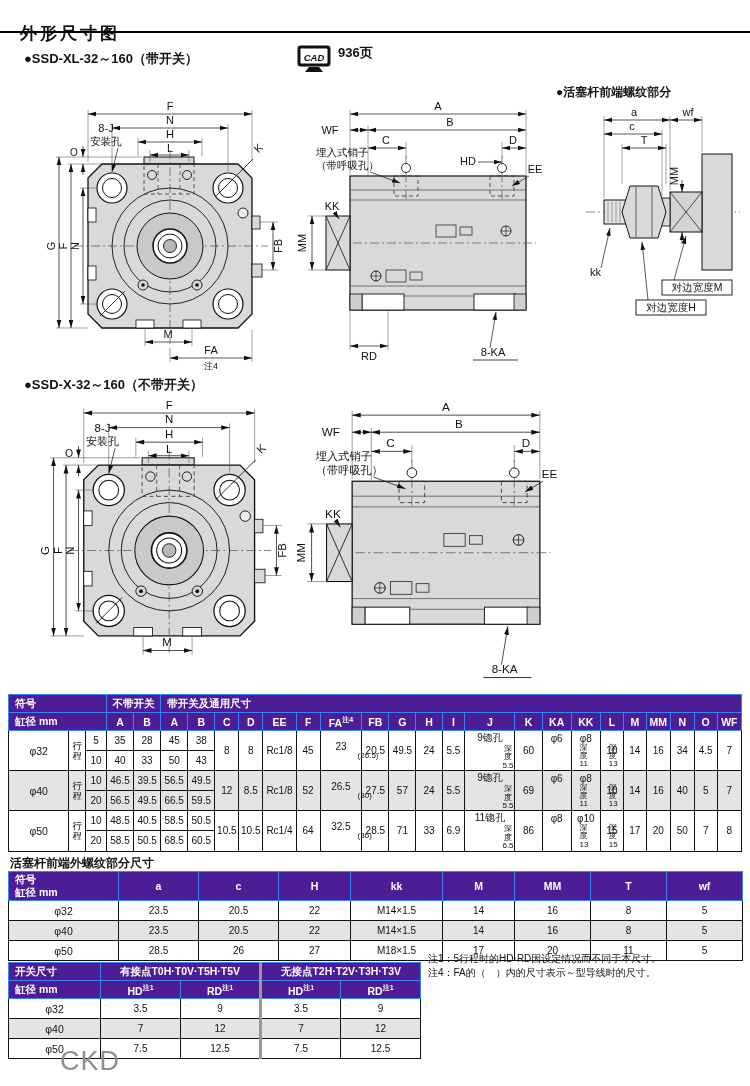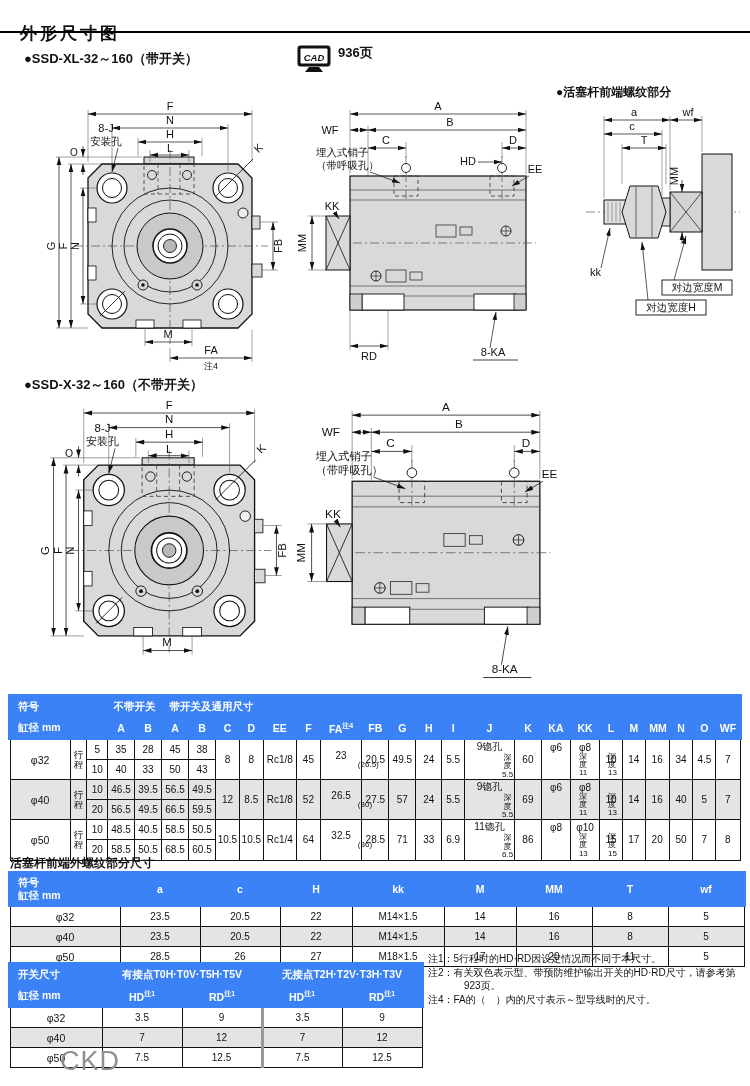--- a/index.html
+++ b/index.html
@@ -7,21 +7,21 @@
        font-family:"Liberation Sans","DejaVu Sans",sans-serif;position:relative;overflow:hidden;}
   .abs{position:absolute;}
   .title{position:absolute;left:20px;top:22px;font-size:17px;font-weight:bold;letter-spacing:3px;}
   .rule{position:absolute;left:0;right:0;top:31px;border-top:2px solid #000;}
   .model-line{position:absolute;font-size:13px;font-weight:bold;display:flex;align-items:center;}
   .cad{display:flex;align-items:flex-start;gap:6px;margin-left:98px;}
   .rod-label{position:absolute;left:556px;top:84px;font-size:12px;font-weight:bold;}
   .subtitle{position:absolute;font-size:12px;font-weight:bold;}
   .tbl{border-collapse:collapse;table-layout:fixed;font-size:10px;}
   .tbl td{border:1px solid #111;text-align:center;padding:0 1px;background:#fff;height:19px;}
-  .tbl th{border:4px solid #3b82f6;background:#3b82f6;color:#fff;font-weight:bold;font-size:10.5px;
+  .tbl th{border:1px solid #3b82f6;background:#4c1d95;color:#fff;font-weight:bold;font-size:10.5px;
           padding:1px 2px;height:15px;}
   .tbl th.tl{text-align:left;padding-left:6px;}
   .tbl tr.shade td{background:#e4e4e4;}
   .sub{font-size:8px;line-height:1.05;margin-left:36px;}
   .nt{font-size:7px;vertical-align:super;}
   .vtext{font-size:9.5px;line-height:1.05;padding:0;}
   .bore{font-size:10.5px;}
   .diag{background-image:linear-gradient(to bottom right,rgba(255,255,255,0) 48%,#fff 48%,#fff 53%,rgba(255,255,255,0) 53%);
         background-size:52% 100%;background-position:right;background-repeat:no-repeat;}
   .corner2{height:32px;}
@@ -723,17 +723,16 @@
         <td>7.5</td>
         <td>12.5</td>
         <td class="grp">7.5</td>
         <td>12.5</td>
       </tr>
     </tbody>
 </table>
 
 <ol id="notes" class="abs" style="left:428px;top:952px;width:316px">
     <li>注1：5行程时的HD·RD因设定情况而不同于本尺寸。</li>
-    <li>注2：有关双色表示型、带预防维护输出开关的HD·RD尺寸，请参考第923页。</li>
     <li>注4：FA的（　）内的尺寸表示～型导线时的尺寸。</li>
   </ol>
 
 <div class="ckd" style="left:60px;top:1046px">CKD</div>
 
 </body></html>

